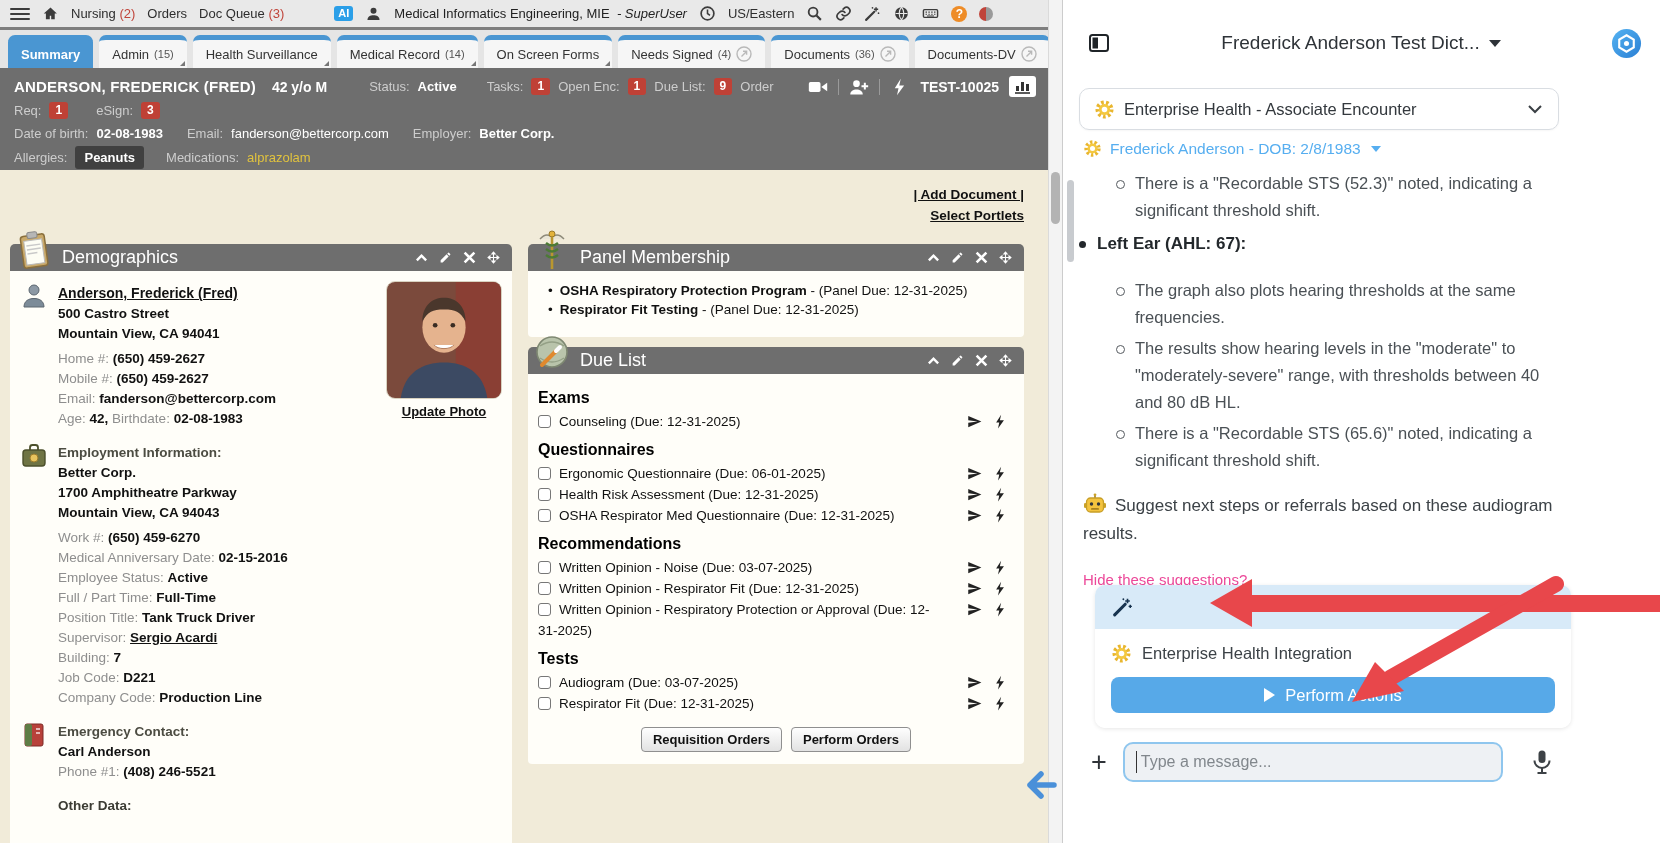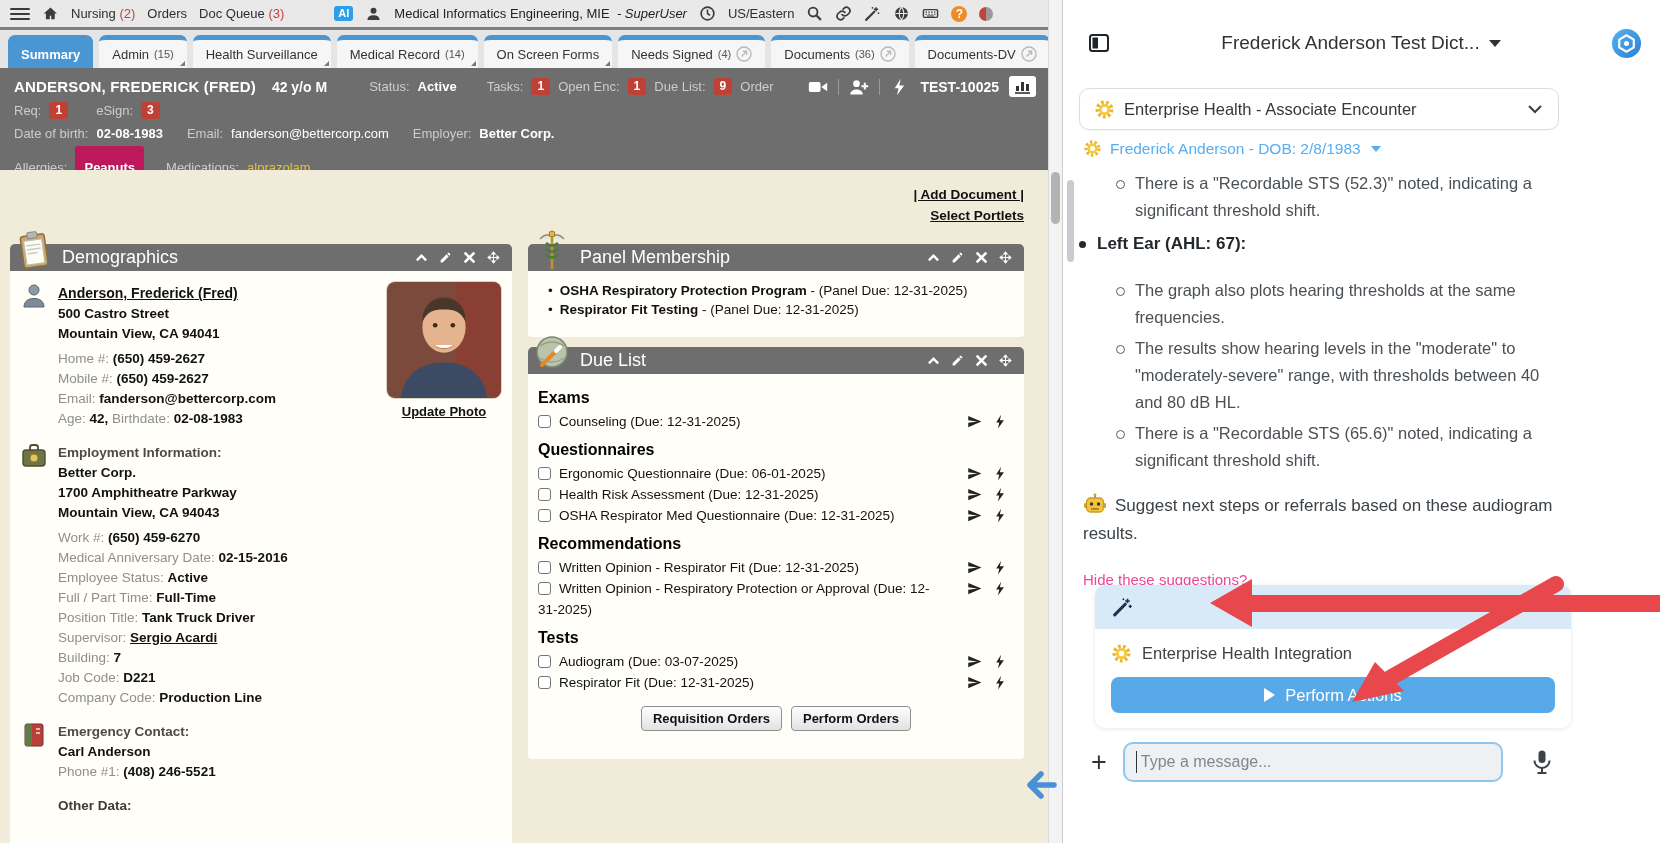--- a/index.html
+++ b/index.html
@@ -56,21 +56,21 @@
   .badge { background:#bf4136; color:#fff; font-weight:700; font-size:12px;
     padding:1px 6px; border-radius:3px; line-height:15px; }
   .pt-right { margin-left:auto; display:flex; align-items:center; gap:10px; }
   .pt-ic { width:20px; height:18px; } .pt-ic svg { width:100%; height:100%; }
   .pt-div { width:1px; height:16px; background:#9a9a9a; }
   .enc-id { font-weight:700; font-size:14px; }
   .chart-btn { width:27px; height:21px; background:#fff; border-radius:3px;
     display:flex; align-items:center; justify-content:center; }
   .chart-btn svg { width:17px; height:15px; }
   .yellow { color:#e0c23e; }
-  .allergy-badge { background:#be185d; color:#fff; font-weight:700; padding:14px 9px;
+  .allergy-badge { background:#404040; color:#fff; font-weight:700; padding:4px 9px;
     border-radius:3px; font-size:13px; }
 
   
   .content { position:absolute; left:0; top:170px; width:1048px; height:673px;
     background:#f1ebd9; overflow:hidden; }
   .top-links { position:absolute; right:24px; top:14px; text-align:right; font-size:13.5px;
     color:#111; font-weight:700; line-height:21px; }
   .top-links .u { text-decoration:underline; cursor:pointer; }
 
   
@@ -635,20 +635,33 @@
                   </svg>
                 </span>
                 <span>
                   <svg viewBox="0 0 24 24">
                     <path d="M13 1L5 13.5h5L8 23l9.5-13H11z" fill="#222"></path>
                   </svg>
                 </span>
               </span></div>
 
           <div class="dl-sec">Recommendations</div>
+          <div class="dl-row"><span class="cb"></span><span>Written Opinion - Noise (Due: 03-07-2025)</span>
+            <span class="row-ics">
+                <span>
+                  <svg viewBox="0 0 24 24">
+                    <path d="M2 21l21-9L2 3v7l15 2-15 2z" fill="#222"></path>
+                  </svg>
+                </span>
+                <span>
+                  <svg viewBox="0 0 24 24">
+                    <path d="M13 1L5 13.5h5L8 23l9.5-13H11z" fill="#222"></path>
+                  </svg>
+                </span>
+              </span></div>
           <div class="dl-row"><span class="cb"></span><span>Written Opinion - Respirator Fit (Due: 12-31-2025)</span>
             <span class="row-ics">
                 <span>
                   <svg viewBox="0 0 24 24">
                     <path d="M2 21l21-9L2 3v7l15 2-15 2z" fill="#222"></path>
                   </svg>
                 </span>
                 <span>
                   <svg viewBox="0 0 24 24">
                     <path d="M13 1L5 13.5h5L8 23l9.5-13H11z" fill="#222"></path>

